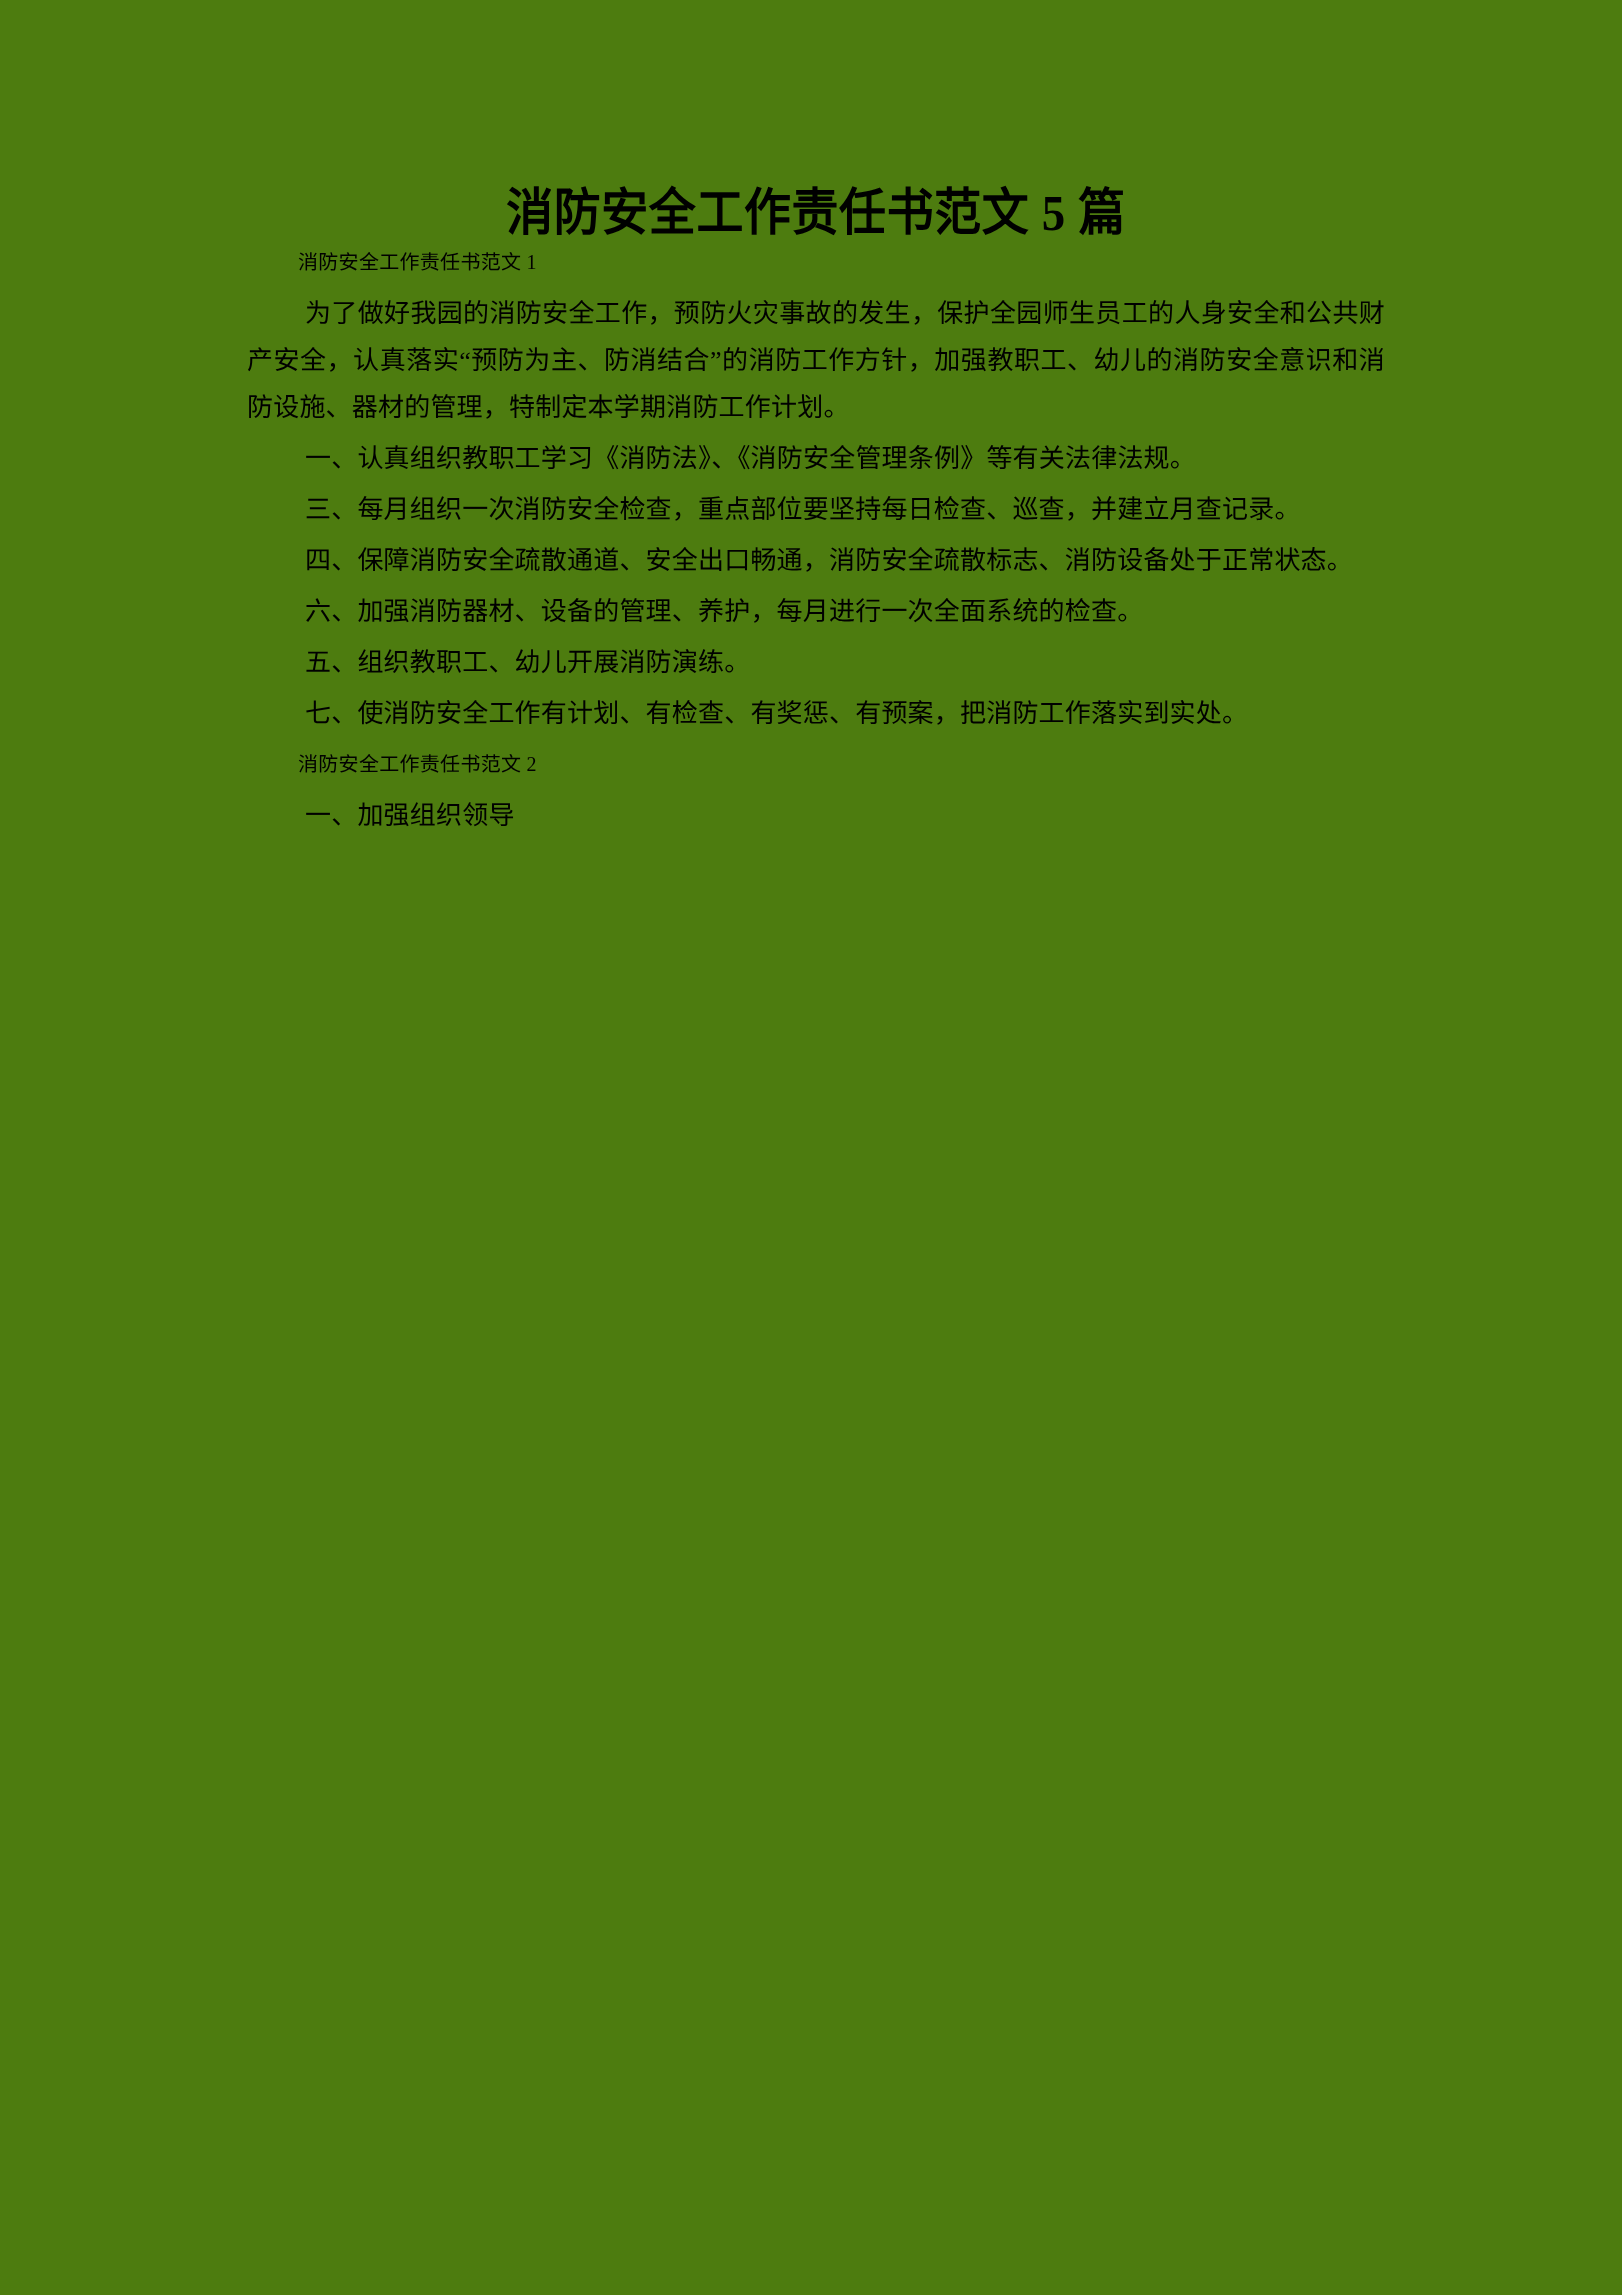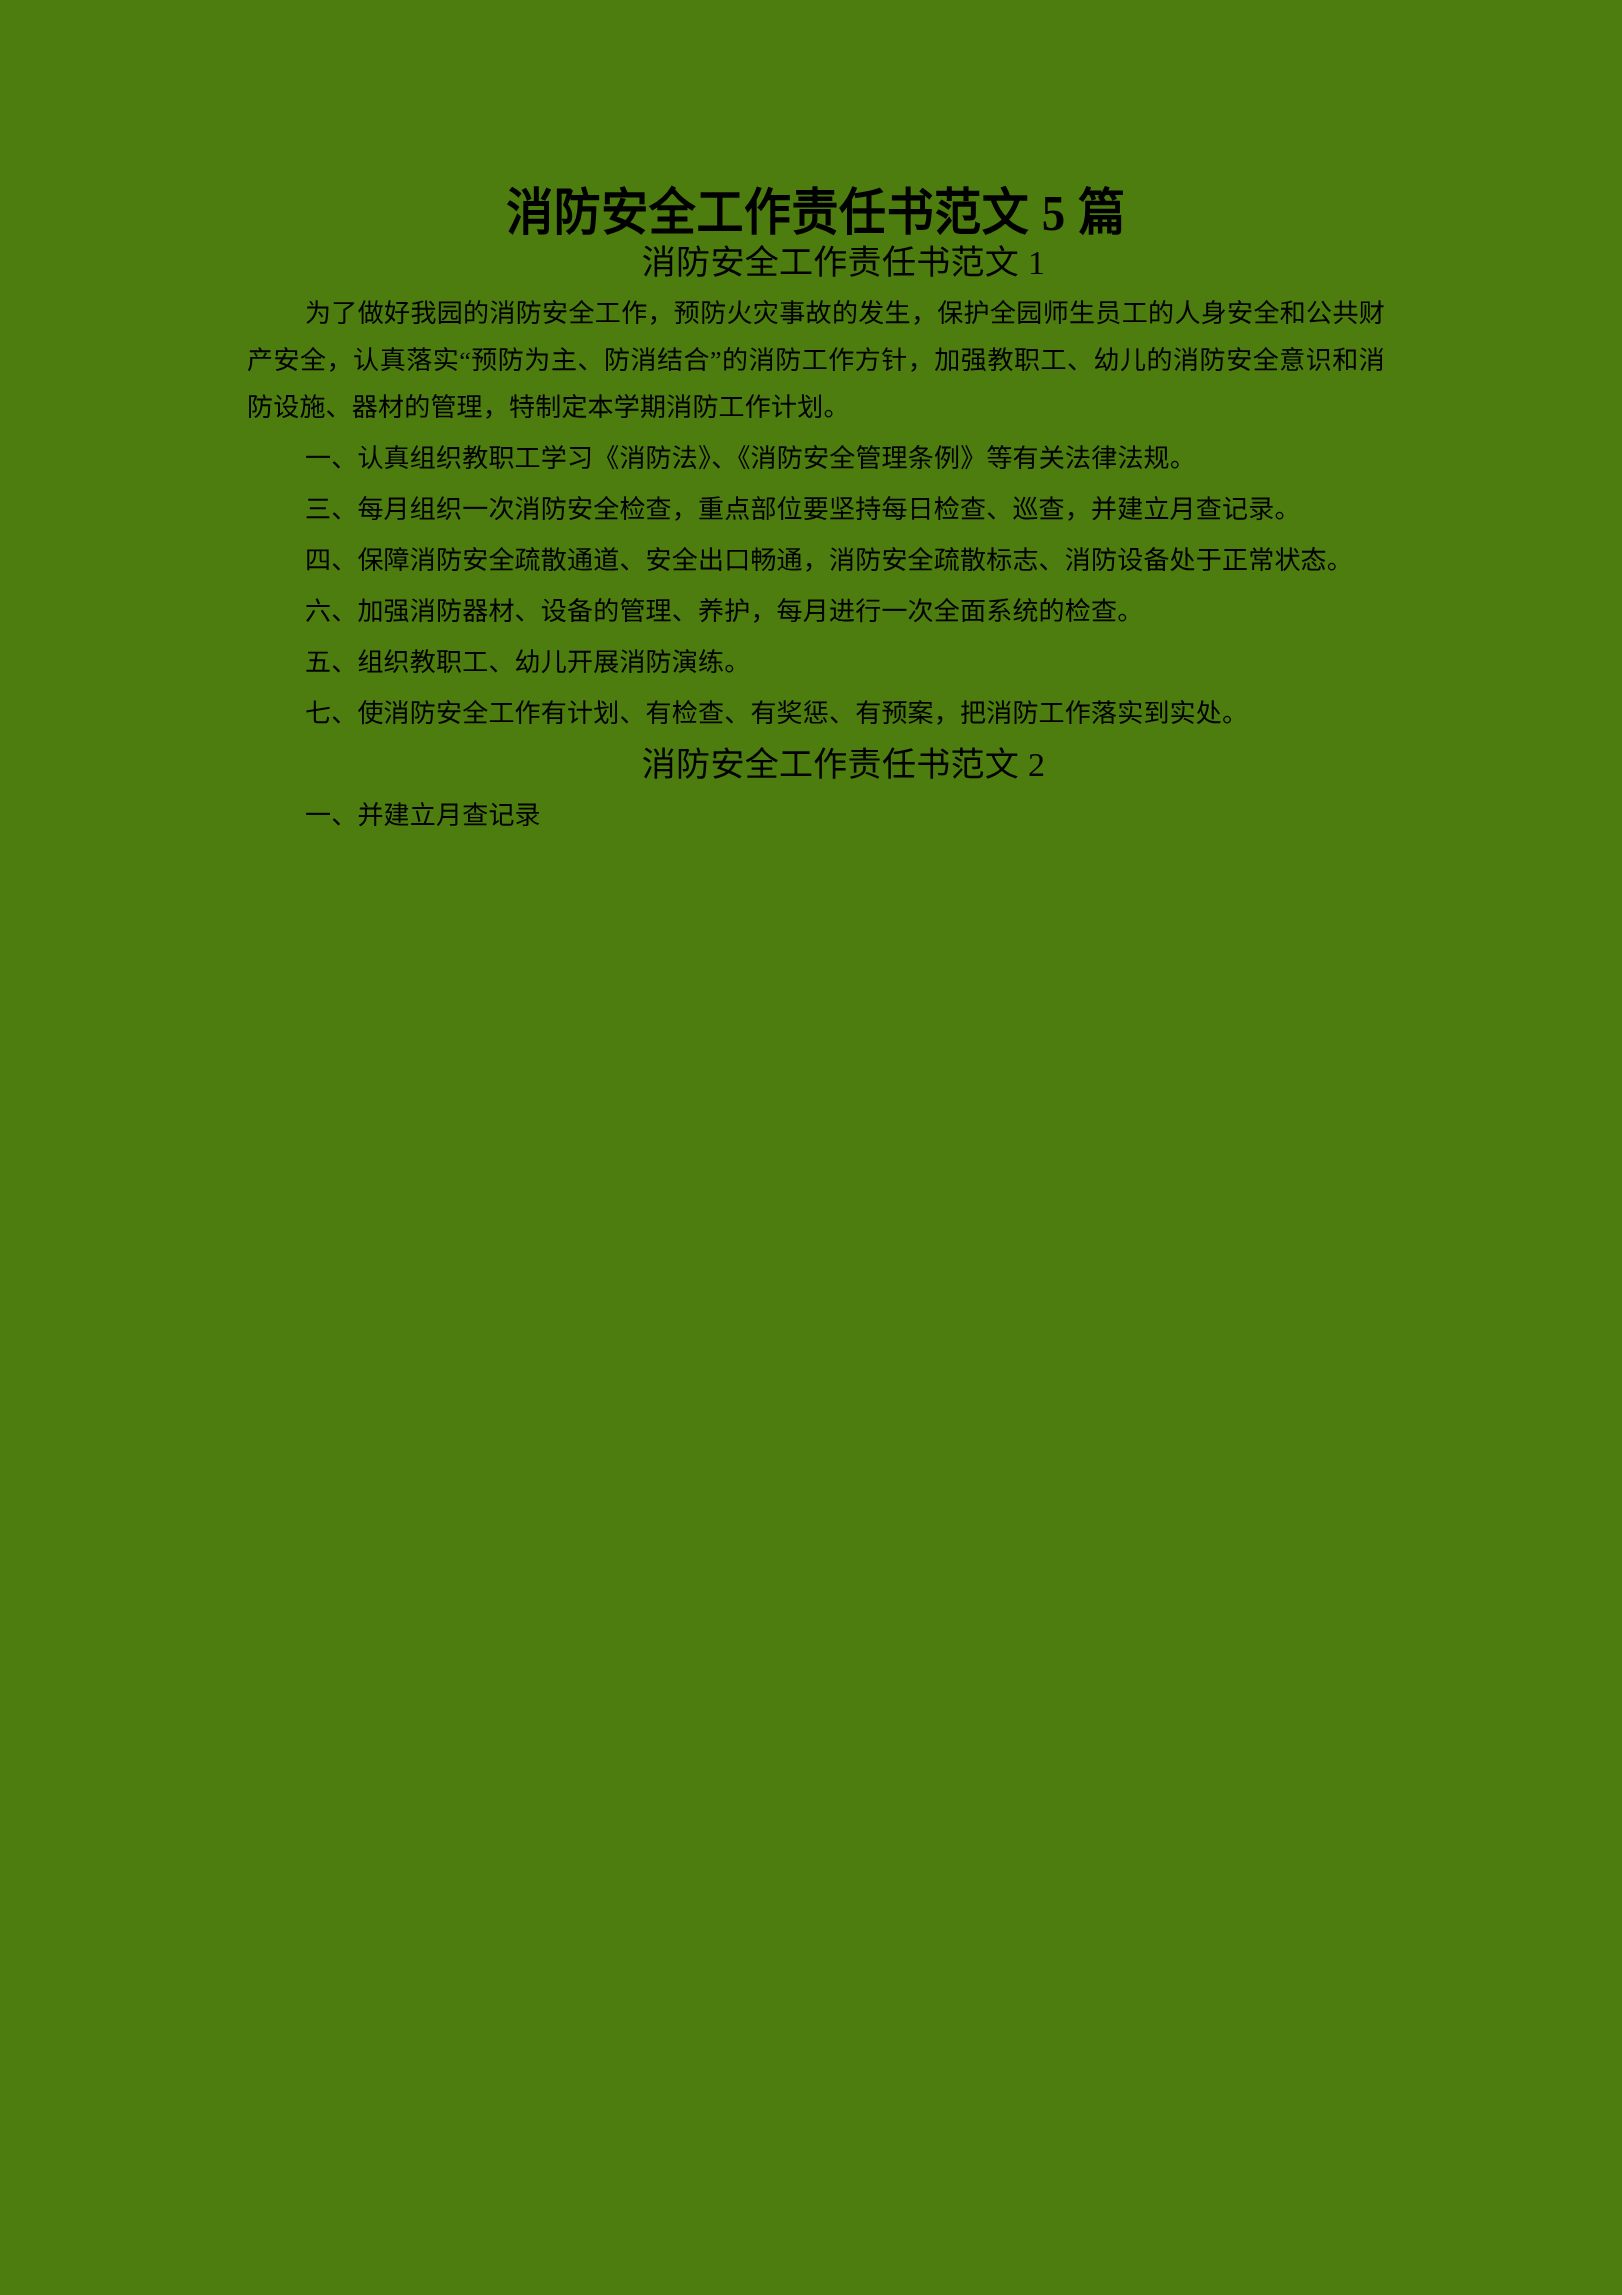--- a/index.html
+++ b/index.html
@@ -46,26 +46,25 @@
     padding-top: 188px;
     padding-bottom: 0;
     white-space: nowrap;
     transform: scaleX(0.92);
     transform-origin: center center;
   }
 
   
   .section-heading {
     margin: 0;
-    font-size: 34px;
+    font-size: 20px;
     line-height: 47px;
     text-indent: 55px;
     letter-spacing: 0.3px;
     white-space: nowrap;
-    text-align: center;
   }
 
   
   .para {
     margin: 4px;
     font-size: 26px;
     line-height: 47px;
     text-indent: 58px;
     text-align: justify;
     text-justify: inter-ideograph;
@@ -94,18 +93,18 @@
 
     <p class="para">六、加强消防器材、设备的管理、养护，每月进行一次全面系统的检查。</p>
 
     <p class="para">五、组织教职工、幼儿开展消防演练。</p>
 
     <p class="para">七、使消防安全工作有计划、有检查、有奖惩、有预案，把消防工作落实到实处。</p>
 
     <p class="section-heading">消防安全工作责任书范文 2</p>
 
 
-    <p class="para">一、并建立月查记录</p>
+    <p class="para">一、加强组织领导</p>
 
 
   </div>
 </div>
 
 
 </body></html>

